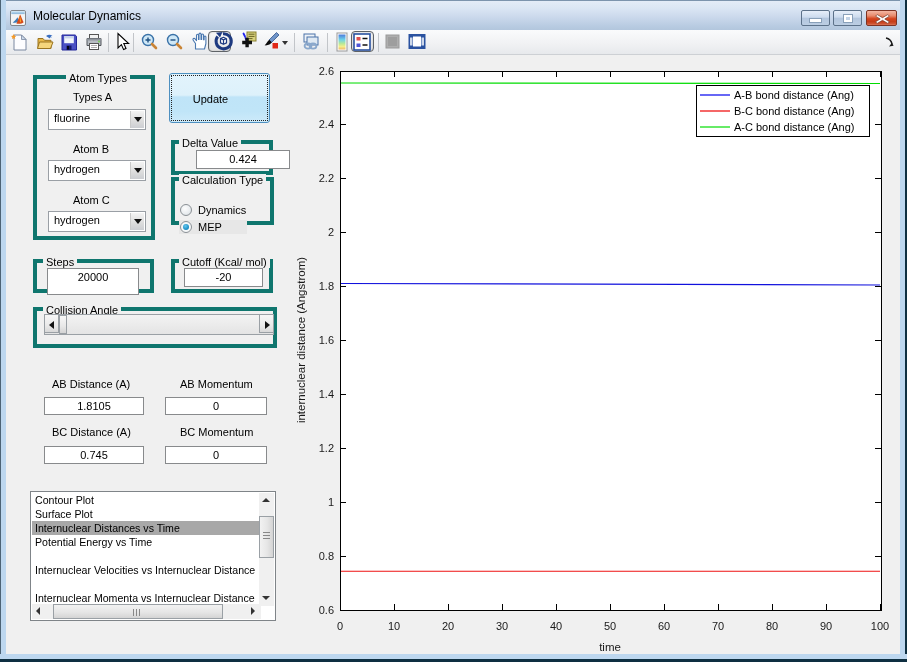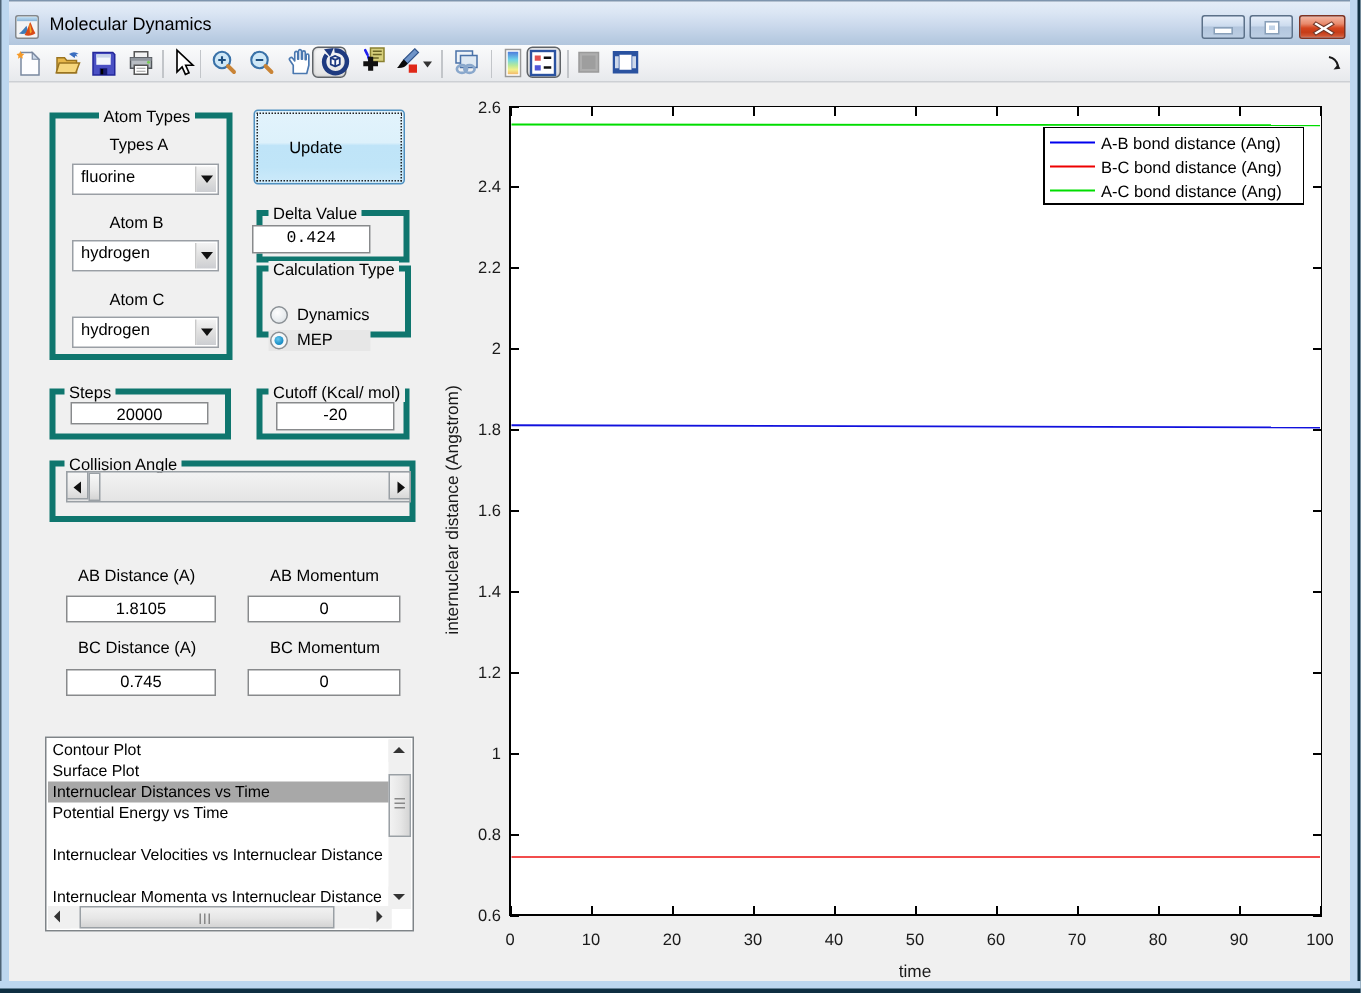--- a/index.html
+++ b/index.html
@@ -83,35 +83,35 @@
       <span class="ctext">hydrogen</span>
       <span class="cbtn"></span>
     </div>
 
   <div id="update"></div>
     <div id="updatetext" style="position:absolute;left:169px;top:93px;width:83px;text-align:center;font-size:11px;">Update</div>
 
   <div class="grp" style="left:171px; top:140px; width:102px; height:35px;">
     <span class="grptitle" style="left:4px;">Delta Value</span>
   </div>
-  <div class="edit" style="left:168px; top:150px; width:79px; height:19px;font-family:Liberation Mono, monospace;">0.424</div>
+  <div class="edit" style="left:196px; top:150px; width:94px; height:19px;">0.424</div>
 
   <div class="grp" style="left:171px; top:177px; width:103px; height:48px;">
     <span class="grptitle" style="left:4px;">Calculation Type</span>
   </div>
   <div class="radio" style="left:180px; top:204px;"></div>
   <div class="lbl" style="left:198px; top:204px;">Dynamics</div>
   <div style="position:absolute; left:179px; top:220px; width:68px; height:14px; background:#e7e7e7;"></div>
   <div class="radio sel" style="left:180px; top:221px;"></div>
   <div class="lbl" style="left:198px; top:221px;">MEP</div>
 
   <div class="grp" style="left:33px; top:259px; width:121px; height:34px;">
     <span class="grptitle" style="left:6px;">Steps</span>
   </div>
-  <div class="edit" style="left:47px; top:268px; width:92px; height:15px;">20000</div>
+  <div class="edit" style="left:47px; top:268px; width:92px; height:27px;">20000</div>
 
   <div class="grp" style="left:171px; top:259px; width:102px; height:34px;">
     <span class="grptitle" style="left:4px;">Cutoff (Kcal/ mol)</span>
   </div>
   <div class="edit" style="left:184px; top:268px; width:79px; height:19px;">-20</div>
 
   <div class="grp" style="left:33px; top:307px; width:244px; height:41px;">
     <span class="grptitle" style="left:6px;">Collision Angle</span>
   </div>
   <div id="slider">

